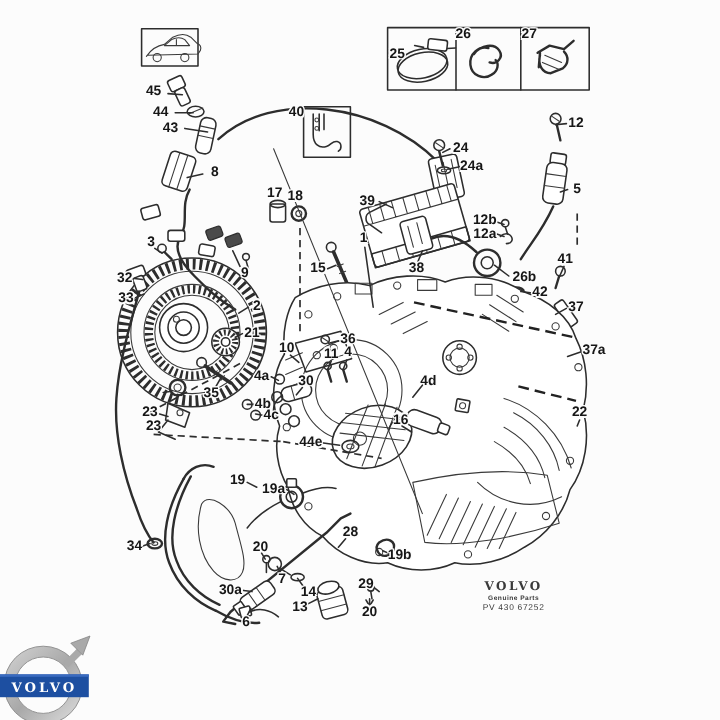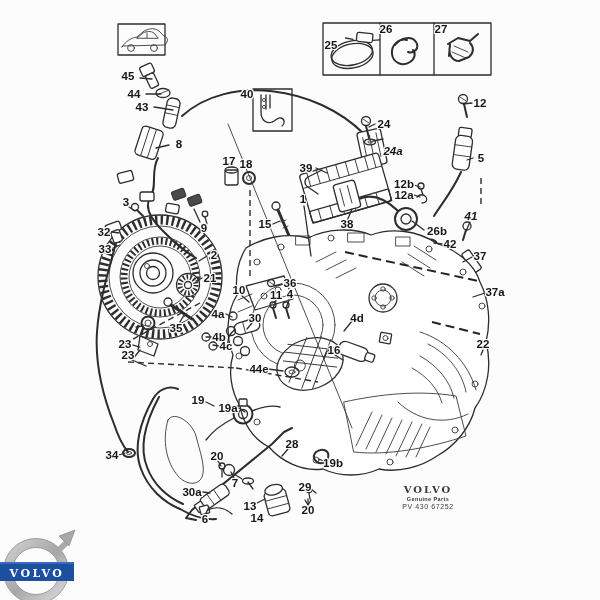--- a/index.html
+++ b/index.html
@@ -434,33 +434,33 @@
       <span class="callout" style="left: 142px; top: 107px;">43</span>
       <span class="callout" style="left: 247px; top: 94px;">40</span>
       <span class="callout" style="left: 179px; top: 144px;">8</span>
       <span class="callout" style="left: 229px; top: 161px;">17</span>
       <span class="callout" style="left: 246px; top: 164px;">18</span>
       <span class="callout" style="left: 331px; top: 29px; margin-top: 16px;">25</span>
       <span class="callout" style="left: 386px; top: 29px;">26</span>
       <span class="callout" style="left: 441px; top: 29px;">27</span>
       <span class="callout" style="left: 480px; top: 103px;">12</span>
       <span class="callout" style="left: 384px; top: 124px;">24</span>
-      <span class="callout" style="left: 393px; top: 151px; font-style: italic;">24a</span>
+      <span class="callout" style="left: 393px; top: 139px;">24a</span>
       <span class="callout" style="left: 306px; top: 168px;">39</span>
       <span class="callout" style="left: 481px; top: 158px;">5</span>
       <span class="callout" style="left: 404px; top: 184px;">12b</span>
       <span class="callout" style="left: 404px; top: 195px;">12a</span>
       <span class="callout" style="left: 303px; top: 199px;">1</span>
       <span class="callout" style="left: 126px; top: 202px;">3</span>
       <span class="callout" style="left: 265px; top: 224px;">15</span>
       <span class="callout" style="left: 204px; top: 228px;">9</span>
       <span class="callout" style="left: 104px; top: 232px;">32</span>
       <span class="callout" style="left: 105px; top: 249px;">33</span>
       <span class="callout" style="left: 347px; top: 224px; text-align: right;">38</span>
-      <span class="callout" style="left: 471px; top: 216px; font-style: italic;">41</span>
+      <span class="callout" style="left: 471px; top: 216px;">41</span>
       <span class="callout" style="left: 437px; top: 231px;">26b</span>
       <span class="callout" style="left: 450px; top: 244px;">42</span>
       <span class="callout" style="left: 480px; top: 256px;">37</span>
       <span class="callout" style="left: 214px; top: 255px;">2</span>
       <span class="callout" style="left: 210px; top: 278px;">21</span>
       <span class="callout" style="left: 290px; top: 283px;">36</span>
       <span class="callout" style="left: 239px; top: 290px;">10</span>
       <span class="callout" style="left: 276px; top: 295px;">11</span>
       <span class="callout" style="left: 290px; top: 294px;">4</span>
       <span class="callout" style="left: 495px; top: 292px;">37a</span>
@@ -476,20 +476,20 @@
       <span class="callout" style="left: 334px; top: 350px;">16</span>
       <span class="callout" style="left: 259px; top: 369px;">44e</span>
       <span class="callout" style="left: 198px; top: 400px;">19</span>
       <span class="callout" style="left: 228px; top: 408px;">19a</span>
       <span class="callout" style="left: 292px; top: 444px;">28</span>
       <span class="callout" style="left: 112px; top: 455px;">34</span>
       <span class="callout" style="left: 217px; top: 456px;">20</span>
       <span class="callout" style="left: 333px; top: 463px;">19b</span>
       <span class="callout" style="left: 235px; top: 483px;">7</span>
       <span class="callout" style="left: 192px; top: 492px;">30a</span>
-      <span class="callout" style="left: 257px; top: 518px;">14</span>
+      <span class="callout" style="left: 257px; top: 494px;">14</span>
       <span class="callout" style="left: 305px; top: 487px;">29</span>
       <span class="callout" style="left: 250px; top: 506px;">13</span>
       <span class="callout" style="left: 205px; top: 519px;">6</span>
       <span class="callout" style="left: 308px; top: 510px;">20</span>
     </div>
 
 </div>
 
 </body></html>

